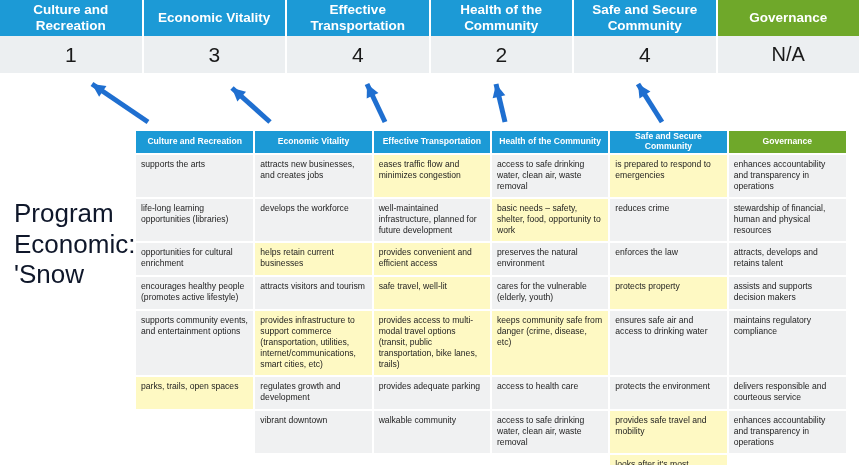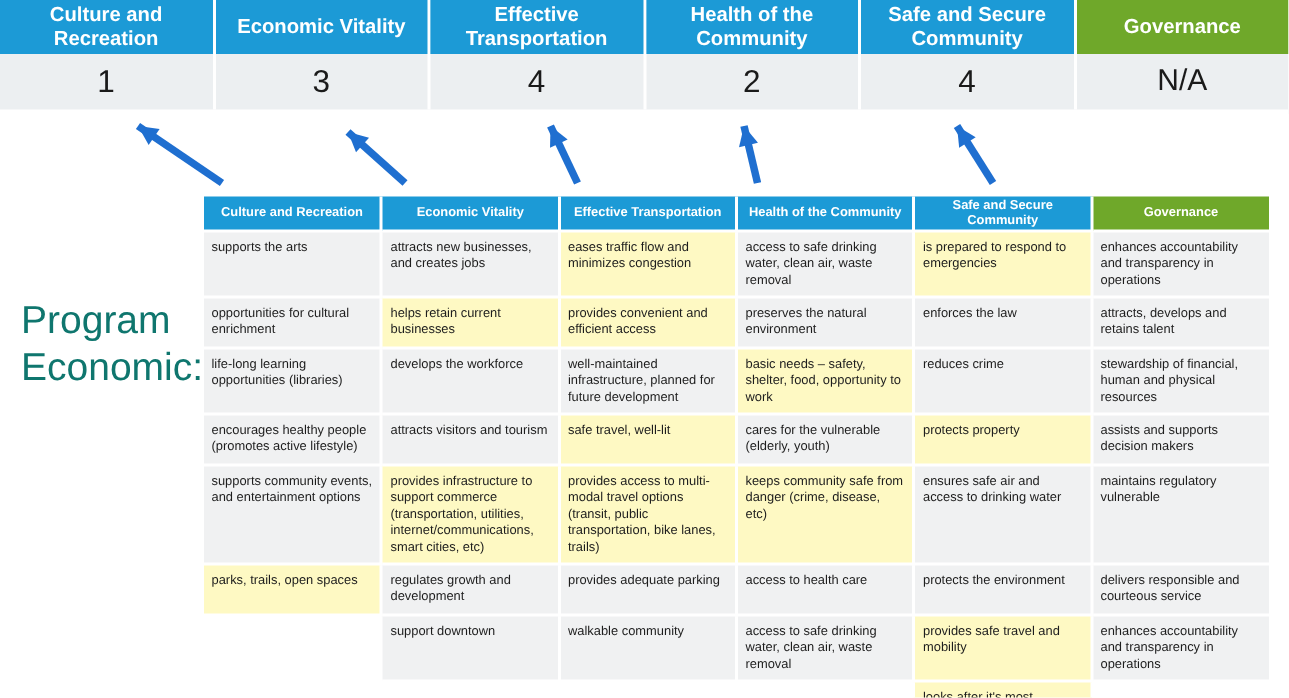--- a/index.html
+++ b/index.html
@@ -75,21 +75,21 @@
     pointer-events: none;
   }
 
   
   #caption {
     position: absolute;
     left: 14px;
     top: 198px;
     width: 120px;
     font-size: 26px;
-    color: #0f766e;
+    color: #0f172a;
     line-height: 1.18;
     font-family: "Liberation Sans", sans-serif;
   }
 
   
   #matrix {
     position: absolute;
     left: 136px;
     top: 131px;
     width: 710px;
@@ -170,20 +170,21 @@
       <g>
         <line x1="662" y1="46" x2="638" y2="8" stroke="#1f6fd0" stroke-width="5"></line>
         <polygon points="638,8 650.4375867577451,15.520401295380744 639.4462310183424,22.462310183424506" fill="#1f6fd0"></polygon>
       </g>
     </g>
 </svg>
 
 <div id="caption">
   <div>Program</div>
   <div>Economic:</div>
+  <div>'Snow</div>
 </div>
 
 <table id="matrix">
   <colgroup id="matrix-cols">
       <col class="c">
       <col class="c">
       <col class="c">
       <col class="c">
       <col class="c">
       <col class="c">
@@ -201,62 +202,62 @@
   <tbody id="matrix-body">
       <tr>
         <td>supports the arts</td>
         <td>attracts new businesses, and creates jobs</td>
         <td class="hl">eases traffic flow and minimizes congestion</td>
         <td>access to safe drinking water, clean air, waste removal</td>
         <td class="hl">is prepared to respond to emergencies</td>
         <td>enhances accountability and transparency in operations</td>
       </tr>
       <tr>
+        <td>life-long learning opportunities (libraries)</td>
+        <td>develops the workforce</td>
+        <td>well-maintained infrastructure, planned for future development</td>
+        <td class="hl">basic needs – safety, shelter, food, opportunity to work</td>
+        <td>reduces crime</td>
+        <td>stewardship of financial, human and physical resources</td>
+      </tr>
+      <tr>
         <td>opportunities for cultural enrichment</td>
         <td class="hl">helps retain current businesses</td>
         <td class="hl">provides convenient and efficient access</td>
         <td>preserves the natural environment</td>
         <td>enforces the law</td>
         <td>attracts, develops and retains talent</td>
       </tr>
       <tr>
-        <td>life-long learning opportunities (libraries)</td>
-        <td>develops the workforce</td>
-        <td>well-maintained infrastructure, planned for future development</td>
-        <td class="hl">basic needs – safety, shelter, food, opportunity to work</td>
-        <td>reduces crime</td>
-        <td>stewardship of financial, human and physical resources</td>
-      </tr>
-      <tr>
         <td>encourages healthy people (promotes active lifestyle)</td>
         <td>attracts visitors and tourism</td>
         <td class="hl">safe travel, well-lit</td>
         <td>cares for the vulnerable (elderly, youth)</td>
         <td class="hl">protects property</td>
         <td>assists and supports decision makers</td>
       </tr>
       <tr>
         <td>supports community events, and entertainment options</td>
         <td class="hl">provides infrastructure to support commerce (transportation, utilities, internet/communications, smart cities, etc)</td>
         <td class="hl">provides access to multi-modal travel options (transit, public transportation, bike lanes, trails)</td>
         <td class="hl">keeps community safe from danger (crime, disease, etc)</td>
         <td>ensures safe air and access to drinking water</td>
-        <td>maintains regulatory vulnerable</td>
+        <td>maintains regulatory compliance</td>
       </tr>
       <tr>
         <td class="hl">parks, trails, open spaces</td>
         <td>regulates growth and development</td>
         <td>provides adequate parking</td>
         <td>access to health care</td>
         <td>protects the environment</td>
         <td>delivers responsible and courteous service</td>
       </tr>
       <tr>
         <td class="empty"></td>
-        <td>support downtown</td>
+        <td>vibrant downtown</td>
         <td>walkable community</td>
         <td>access to safe drinking water, clean air, waste removal</td>
         <td class="hl">provides safe travel and mobility</td>
         <td>enhances accountability and transparency in operations</td>
       </tr>
       <tr>
         <td class="empty"></td>
         <td class="empty"></td>
         <td class="empty"></td>
         <td class="empty"></td>

